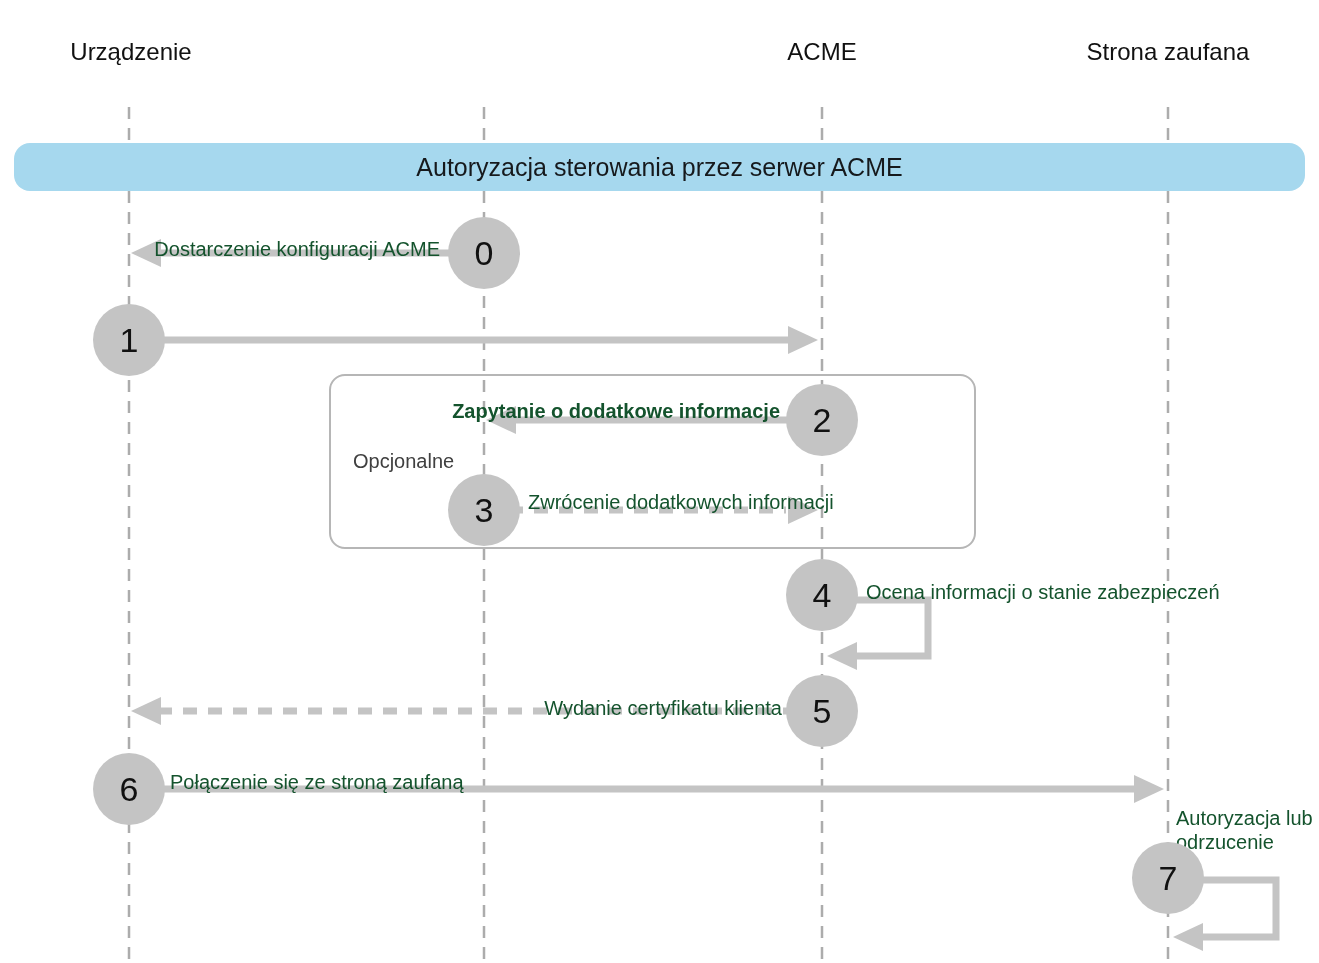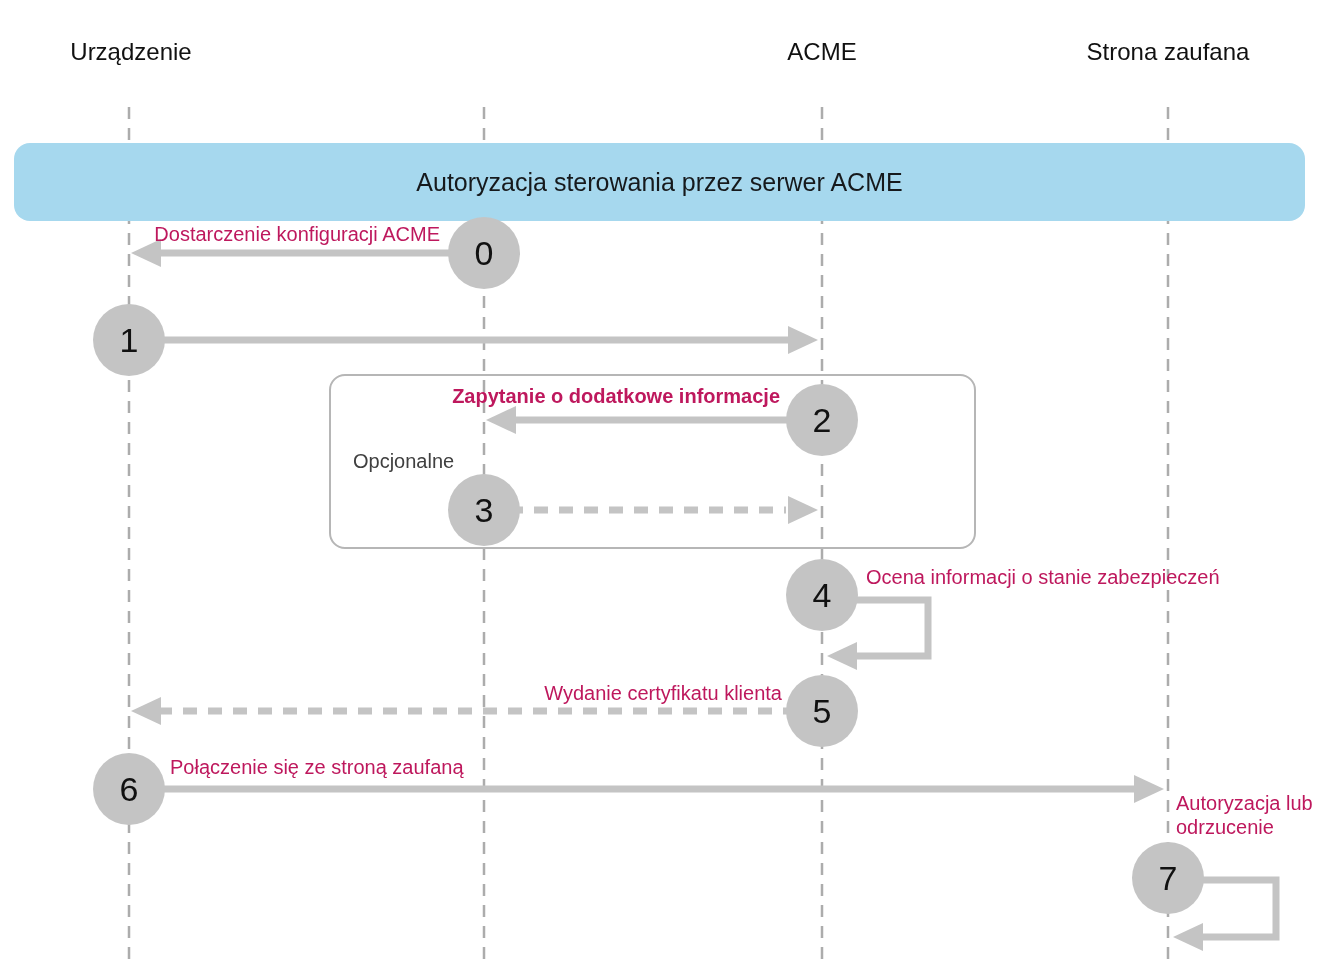--- a/index.html
+++ b/index.html
@@ -4,25 +4,25 @@
 <style>
   html,body{margin:0;padding:0;background:#ffffff;}
   body{font-family:"Liberation Sans", sans-serif;color:#1a1a1a;}
   .canvas{position:relative;width:1319px;height:963px;background:#ffffff;overflow:hidden;}
   .svg-layer{position:absolute;left:0;top:0;width:1319px;height:963px;}
 
   .actor{position:absolute;transform:translateX(-50%);text-align:center;
          font-size:24px;line-height:30px;color:#111;white-space:nowrap;}
   .actor.wrap{white-space:normal;width:290px;}
 
-  .banner{position:absolute;left:14px;top:143px;width:1291px;height:78px;
+  .banner{position:absolute;left:14px;top:143px;width:1291px;height:48px;
           background:#a6d8ee;border-radius:16px;display:flex;align-items:center;
           justify-content:center;font-size:25px;color:#16191c;}
 
-  .msg{position:absolute;font-size:20px;line-height:24px;color:#be185d;white-space:nowrap;}
+  .msg{position:absolute;font-size:20px;line-height:24px;color:#14532d;white-space:nowrap;margin-top:15px;}
   .msg.right{text-align:right;}
   .msg.wrap{white-space:normal;}
 
   .badge{position:absolute;width:72px;height:72px;border-radius:50%;
          background:#c4c4c4;display:flex;align-items:center;justify-content:center;
          font-size:34px;color:#111;}
 
   .opt-label{position:absolute;left:353px;top:450px;font-size:20px;color:#404040;}
 </style>
 </head>
@@ -67,20 +67,21 @@
   <div class="actor" style="left:131px;top:37px;">Urządzenie</div>
   <div class="actor" style="left:822px;top:37px;">ACME</div>
   <div class="actor" style="left:1168px;top:37px;">Strona zaufana</div>
 
   <div class="banner">Autoryzacja sterowania przez serwer ACME</div>
 
   <div class="opt-label">Opcjonalne</div>
 
   <div class="msg right" style="right:879px;top:222px;">Dostarczenie konfiguracji ACME</div>
   <div class="msg right" style="right:539px;top:384px;font-weight:bold;">Zapytanie o dodatkowe informacje</div>
+  <div class="msg" style="left:528px;top:475px;">Zwrócenie dodatkowych informacji</div>
   <div class="msg" style="left:866px;top:565px;">Ocena informacji o stanie zabezpieczeń</div>
   <div class="msg right" style="right:537px;top:681px;">Wydanie certyfikatu klienta</div>
   <div class="msg" style="left:170px;top:755px;">Połączenie się ze stroną zaufaną</div>
   <div class="msg wrap" style="left:1176px;top:791px;width:146px;">Autoryzacja lub odrzucenie</div>
 
   <div class="badge" style="left:448px;top:217px;">0</div>
   <div class="badge" style="left:93px;top:304px;">1</div>
   <div class="badge" style="left:786px;top:384px;">2</div>
   <div class="badge" style="left:448px;top:474px;">3</div>
   <div class="badge" style="left:786px;top:559px;">4</div>

